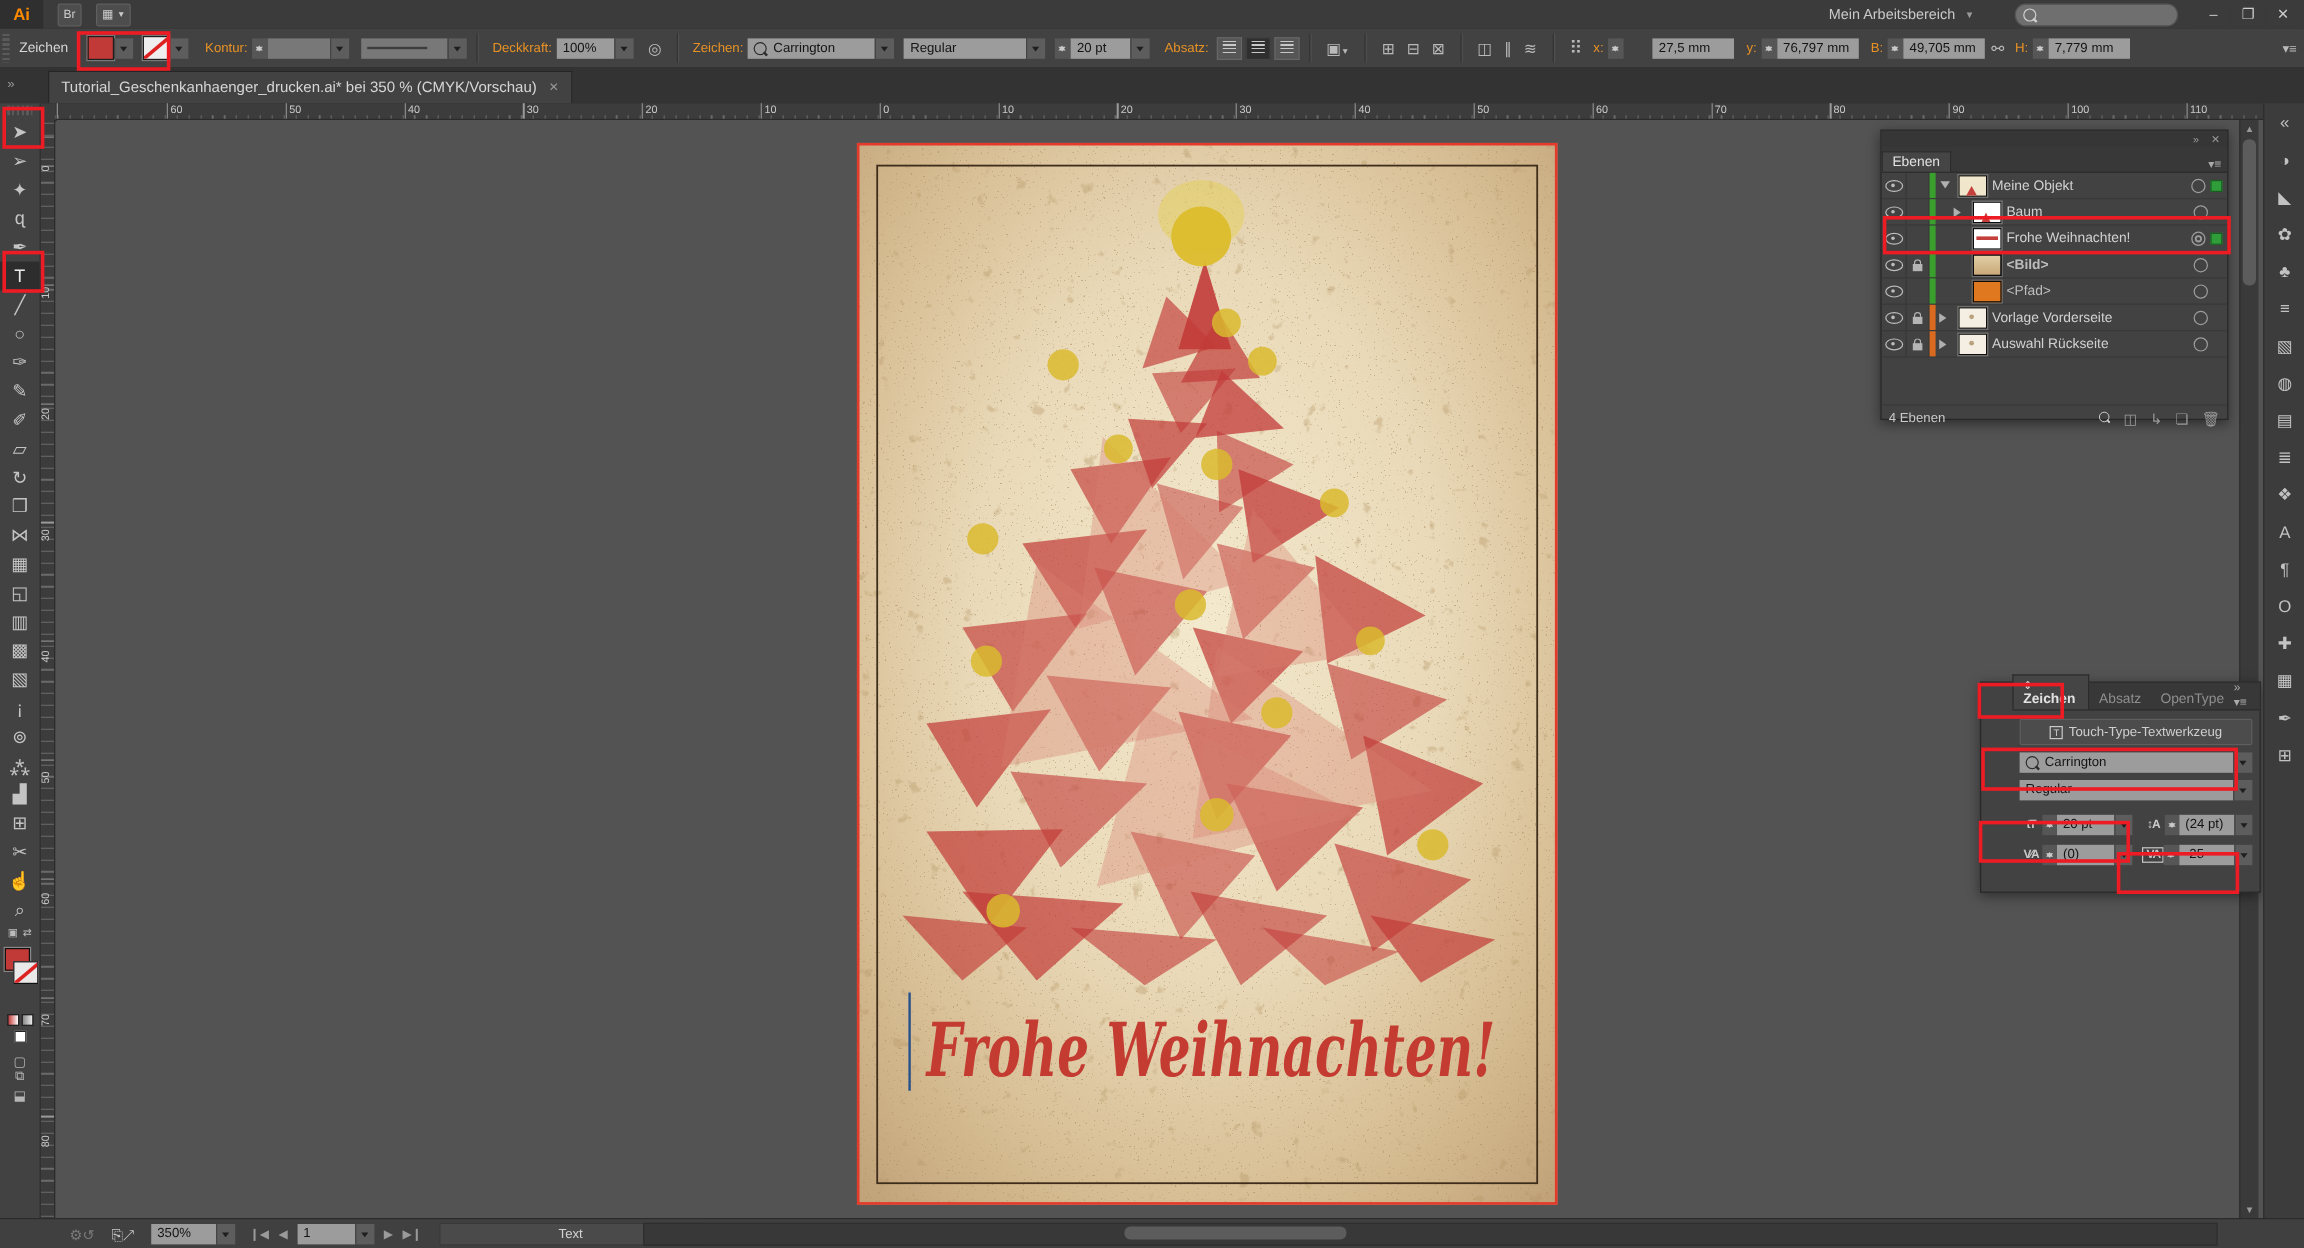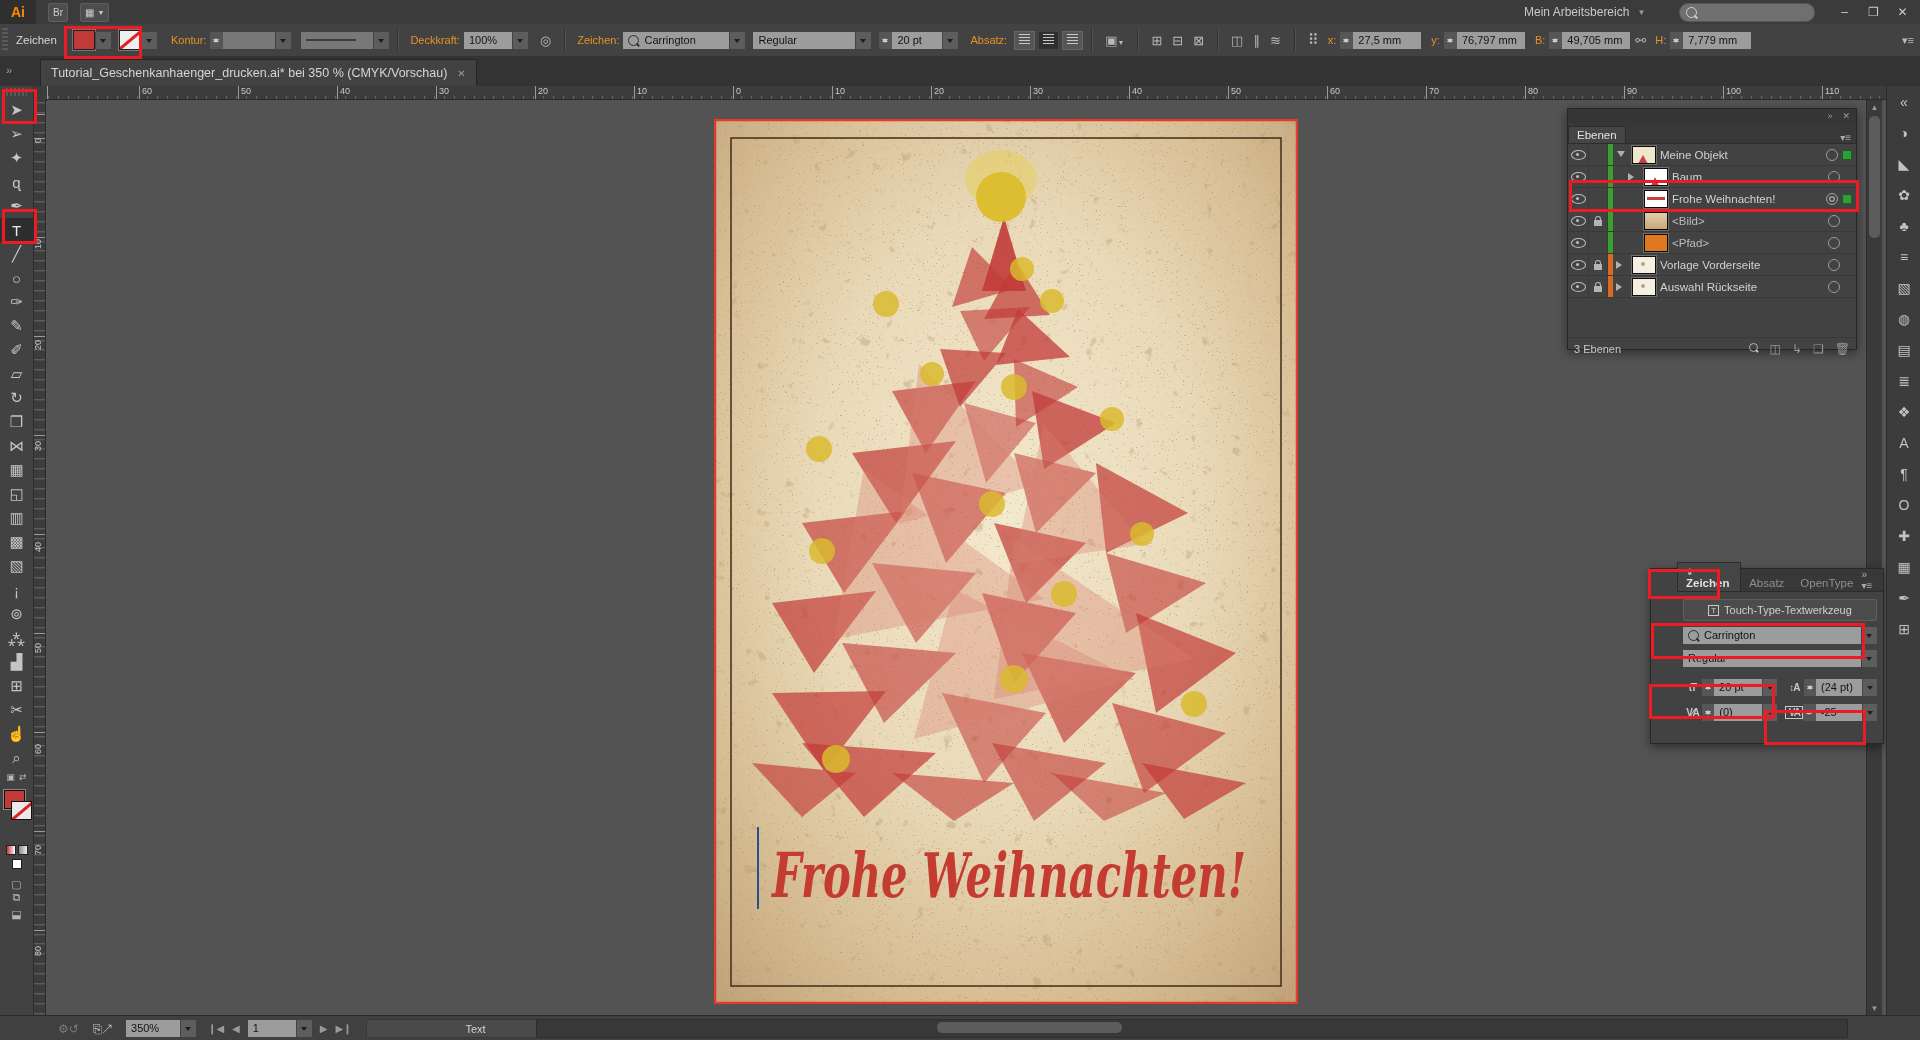--- a/index.html
+++ b/index.html
@@ -170,21 +170,21 @@
   <span class="cbicon">⊟</span>
   <span class="cbicon">⊠</span>
   <div class="cb-sep"></div>
   <span class="cbicon">◫</span>
   <span class="cbicon">∥</span>
   <span class="cbicon">≋</span>
   <div class="cb-sep"></div>
   <span class="cbicon" style="font-size:15px;">⠿</span>
   <span class="olabel">x:</span>
   <div class="st"></div>
-  <div class="fld" style="width:58px;">27,5 mm</div>
+  <div class="fld" style="width:58px;margin-left:24px;">27,5 mm</div>
   <span class="olabel" style="margin-left:10px;">y:</span>
   <div class="st"></div>
   <div class="fld" style="width:58px;">76,797 mm</div>
   <span class="olabel" style="margin-left:10px;">B:</span>
   <div class="st"></div>
   <div class="fld" style="width:58px;">49,705 mm</div>
   <span class="cbicon">⚯</span>
   <span class="olabel">H:</span>
   <div class="st"></div>
   <div class="fld" style="width:58px;">7,779 mm</div>
@@ -502,21 +502,21 @@
   <div class="lrow">
     <div class="cell-eye">
         <div class="eye"></div>
       </div>
     <div class="cell-lock">
         <div class="lock"></div>
       </div>
     <div class="cbar" style="background:#39a02e;"></div>
     <div class="cell-exp" style="margin-left:12px;"></div>
     <div class="thumb-box" style="background:linear-gradient(#e2cfa6,#c9a878);"></div>
-    <span style="flex:1;color:#bdbdbd;">&lt;Bild&gt;</span>
+    <span style="flex:1;color:#bdbdbd;font-weight:bold;">&lt;Bild&gt;</span>
     <div class="tgt"></div>
       <div style="width:16px;"></div>
   </div>
   <div class="lrow">
     <div class="cell-eye">
         <div class="eye"></div>
       </div>
     <div class="cell-lock"></div>
       <div class="cbar" style="background:#39a02e;"></div>
     <div class="cell-exp" style="margin-left:12px;"></div>
@@ -556,21 +556,21 @@
       </div>
     <div class="thumb-box" style="background:#f4efe2;">
         <div style="position:absolute;left:8px;top:5px;width:4px;height:4px;background:#b9a27e;border-radius:50%;"></div>
       </div>
     <span style="flex:1;">Auswahl Rückseite</span>
     <div class="tgt"></div>
       <div style="width:16px;"></div>
   </div>
   <div style="height:39px;"></div>
   <div class="lp-bottom">
-    <span>3 Ebenen</span>
+    <span>4 Ebenen</span>
     <span class="lp-ic" style="margin-left:auto;"><span class="mag lite" style="transform:scale(.8);"></span></span>
     <span class="lp-ic">◫</span>
     <span class="lp-ic">↳</span>
     <span class="lp-ic">❏</span>
     <span class="lp-ic">🗑</span>
   </div>
 </div>
 
 <div class="abs panel" id="charpanel">
   <div class="ptabs" style="height:22px;">

